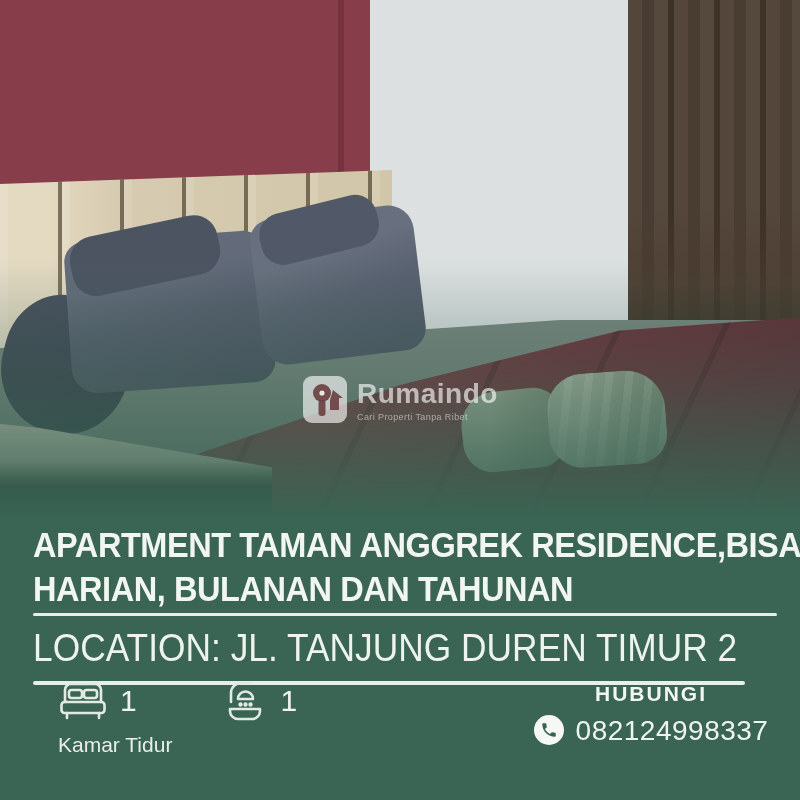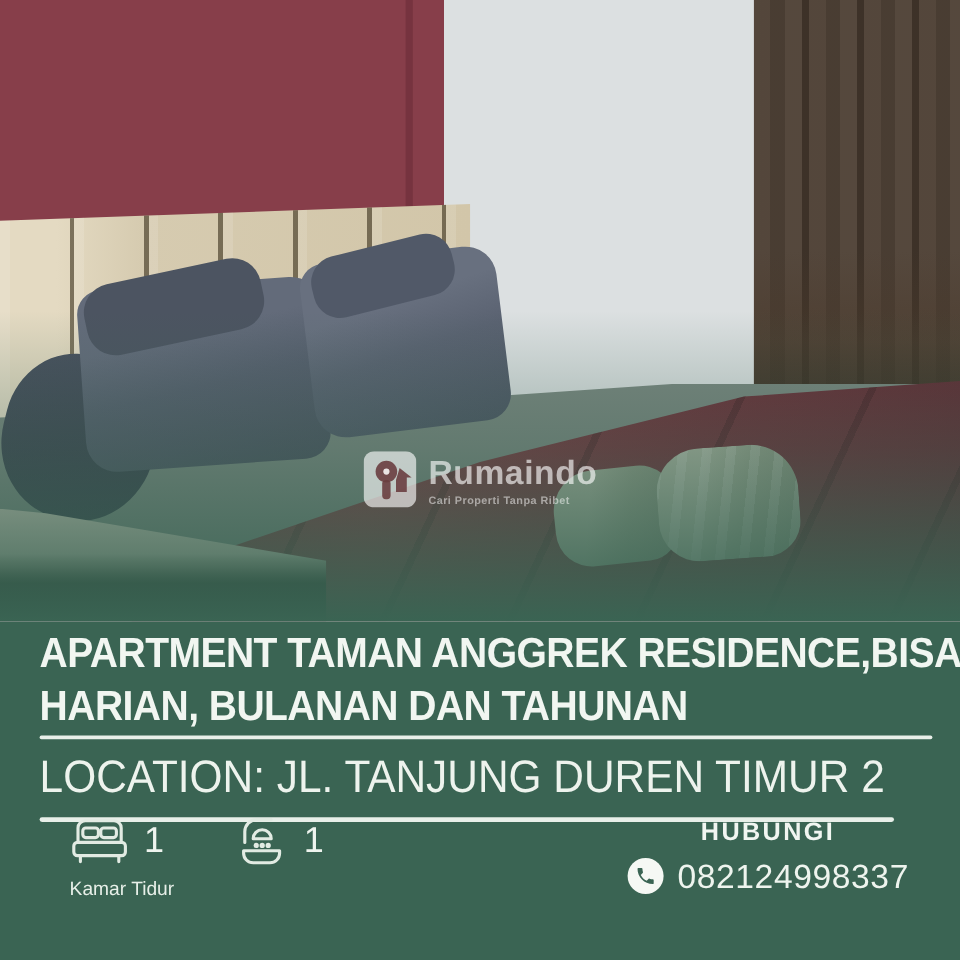--- a/index.html
+++ b/index.html
@@ -53,36 +53,36 @@
   .bedframe{position:absolute;left:0;top:424px;width:272px;height:94px;
     background:linear-gradient(180deg,#cac4b6 0 40%,#8e897c 52%,#2b2d27 66%,#1d1f1b 100%);
     clip-path:polygon(0 0,14% 4%,100% 46%,100% 100%,0 100%);}
   .green-fade{position:absolute;left:0;top:0;width:100%;height:100%;
     background:linear-gradient(180deg,rgba(57,100,83,0) 50%,rgba(57,100,83,.35) 72%,rgba(57,100,83,.8) 92%,#3a6453 100%);}
   
   .watermark{position:absolute;left:303px;top:376px;display:flex;align-items:flex-start;gap:10px;}
   .wm-logo{width:44px;height:47px;flex:0 0 auto;}
   .wm-text{padding-top:4px;}
   .wm-name{font-size:28px;font-weight:700;color:rgba(255,255,255,.62);letter-spacing:.5px;line-height:1;}
-  .wm-tagline{font-size:9px;color:rgba(255,255,255,.5);margin-top:4px;letter-spacing:.4px;font-weight:bold;}
+  .wm-tagline{font-size:9px;color:rgba(255,255,255,.5);margin-top:4px;letter-spacing:.4px;}
   
   .info{position:absolute;left:0;top:518px;width:800px;height:282px;color:#eef4ee;}
   .title{margin:10px 0 0 33px;font-size:35px;line-height:34px;font-weight:700;letter-spacing:-.5px;
     color:#f1f6f1;transform:scaleX(.93);transform-origin:0 50%;white-space:nowrap;}
   .rule{background:#e8efe9;height:3px;margin-left:33px;border-radius:2px;}
   .rule-1{width:744px;margin-top:7px;}
   .rule-2{width:712px;margin-top:11px;height:4px;}
   .location{margin:11px 0 0 33px;font-size:38px;font-weight:400;letter-spacing:0;
     transform:scaleX(.93);transform-origin:0 50%;white-space:nowrap;color:#edf3ed;}
   .footer{position:absolute;left:0;top:160px;width:800px;}
   .features{position:absolute;left:58px;top:0;display:flex;gap:50px;}
   .feature-top{display:flex;align-items:center;gap:12px;height:46px;}
   .feature-count{font-size:30px;color:#eef4ee;}
-  .feature-label{margin-top:9px;font-size:16px;color:#e7efe8;}
-  .contact{position:absolute;right:30px;top:4px;width:260px;text-align:center;}
+  .feature-label{margin-top:9px;font-size:21px;color:#e7efe8;}
+  .contact{position:absolute;right:19px;top:4px;width:260px;text-align:center;}
   .contact-heading{font-size:21px;font-weight:700;letter-spacing:2px;color:#f1f6f1;}
   .contact-row{margin-top:9px;display:flex;justify-content:center;gap:12px;}
   .phone-circle{width:30px;height:30px;border-radius:50%;background:#f5f8f4;display:flex;
     align-items:center;justify-content:center;flex:0 0 auto;}
   .contact-phone{font-size:28px;color:#eef4ee;letter-spacing:.5px;}
   svg{display:block;}
 </style>
 </head>
 <body>
 

